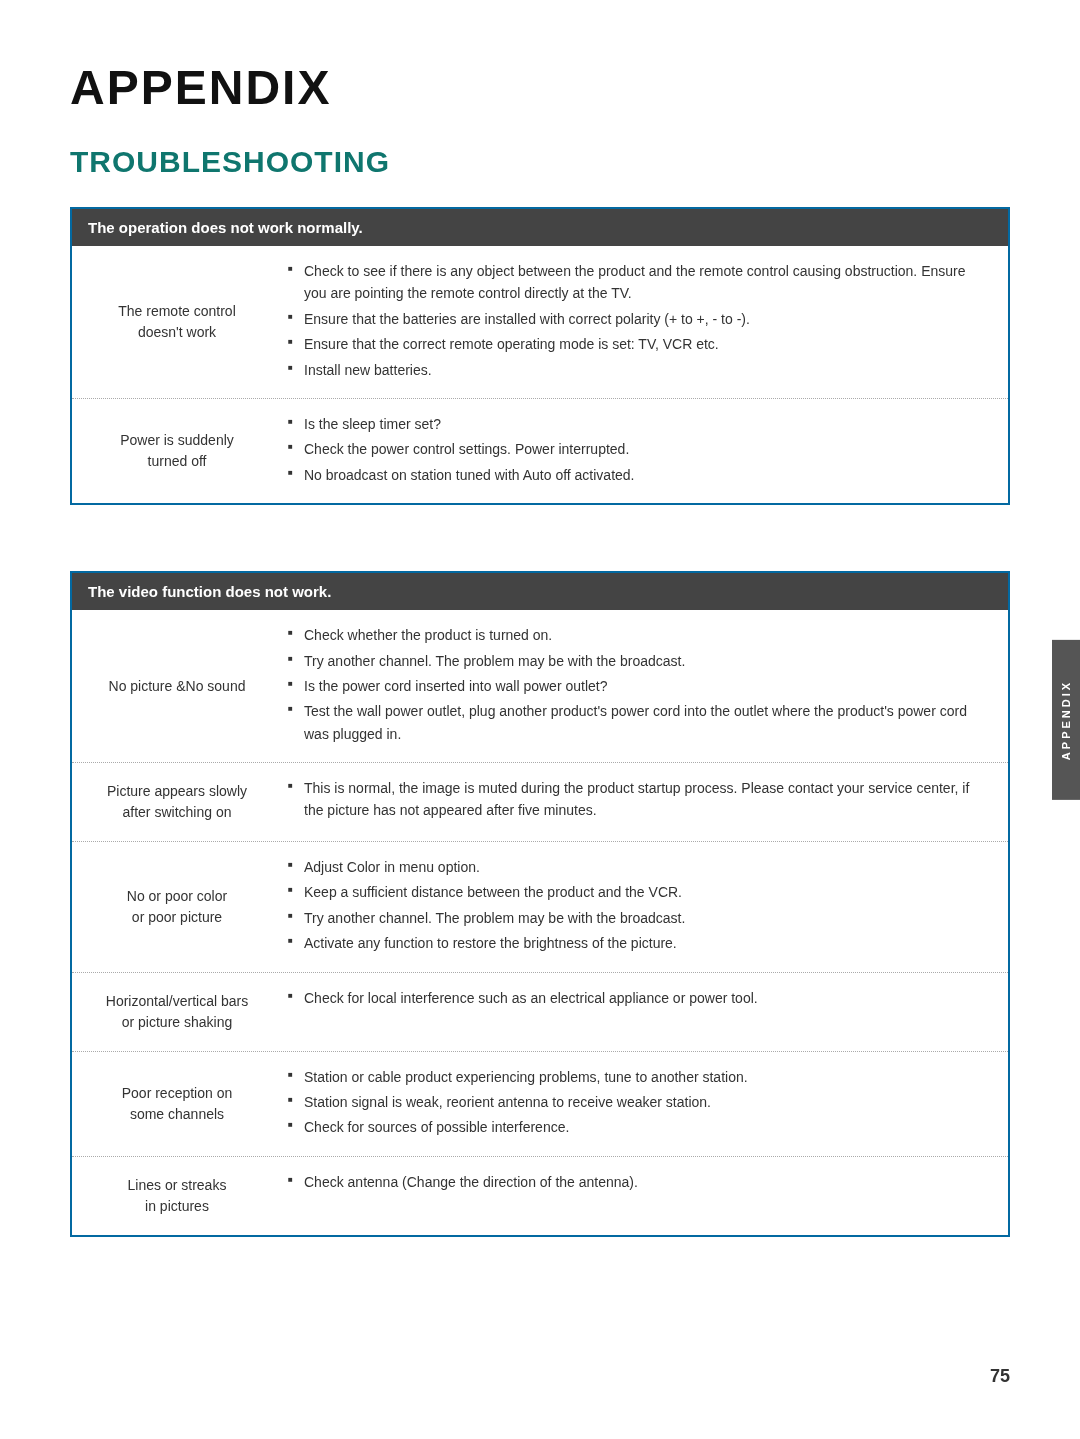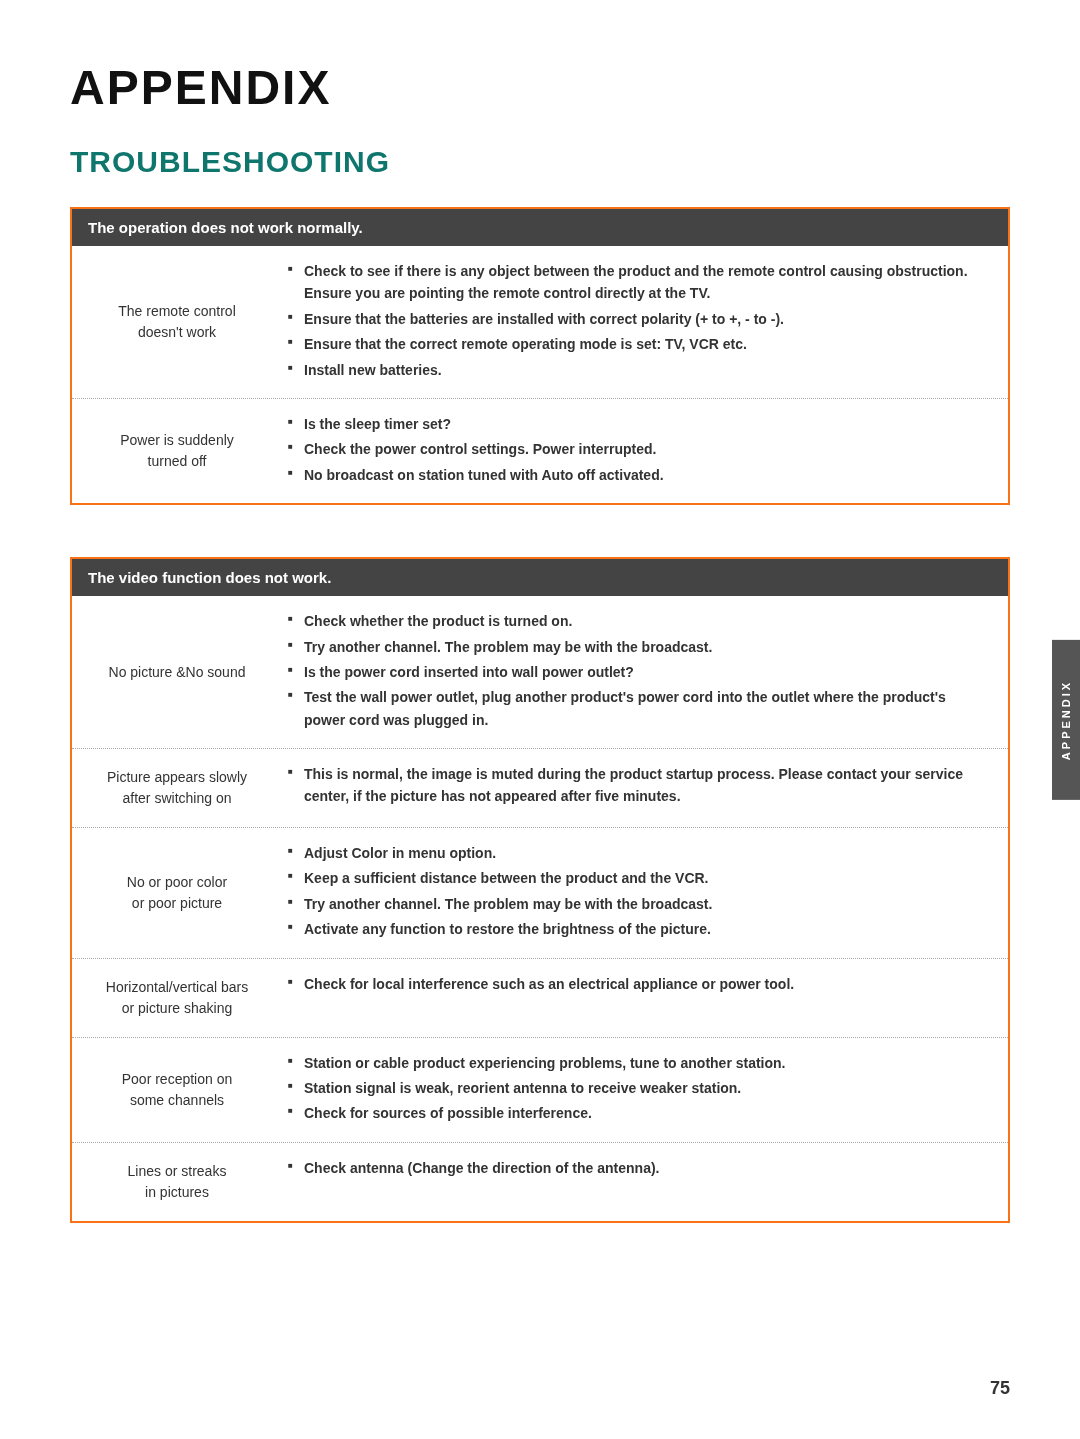--- a/index.html
+++ b/index.html
@@ -21,22 +21,22 @@
     }
     .section-title {
       font-size: 30px;
       font-weight: 700;
       letter-spacing: 1px;
       margin-bottom: 28px;
       color: #0f766e;
     }
     .table-outer {
       width: 100%;
-      border: 2px solid #f97316;
-      margin-bottom: 52px;
+      border: 2px solid #0369a1;
+      margin-bottom: 66px;
     }
     .table-header {
       background: #444;
       color: #fff;
       font-weight: 700;
       font-size: 15px;
       padding: 10px 16px;
     }
     .table-row {
       display: flex;
@@ -65,33 +65,32 @@
       line-height: 1.6;
     }
     .row-content ul {
       list-style: none;
       padding: 0;
     }
     .row-content ul li {
       padding-left: 16px;
       position: relative;
       margin-bottom: 3px;
-      font-weight: bold;
     }
     .row-content ul li::before {
       content: "■";
       font-size: 8px;
       position: absolute;
       left: 0;
       top: 3px;
       color: #333;
     }
     .page-number {
       position: absolute;
-      bottom: 40px;
+      bottom: 52px;
       right: 70px;
       font-size: 18px;
       font-weight: 700;
       color: #333;
     }
     .sidebar-tab {
       position: absolute;
       right: 0;
       top: 50%;
       transform: translateY(-50%);

